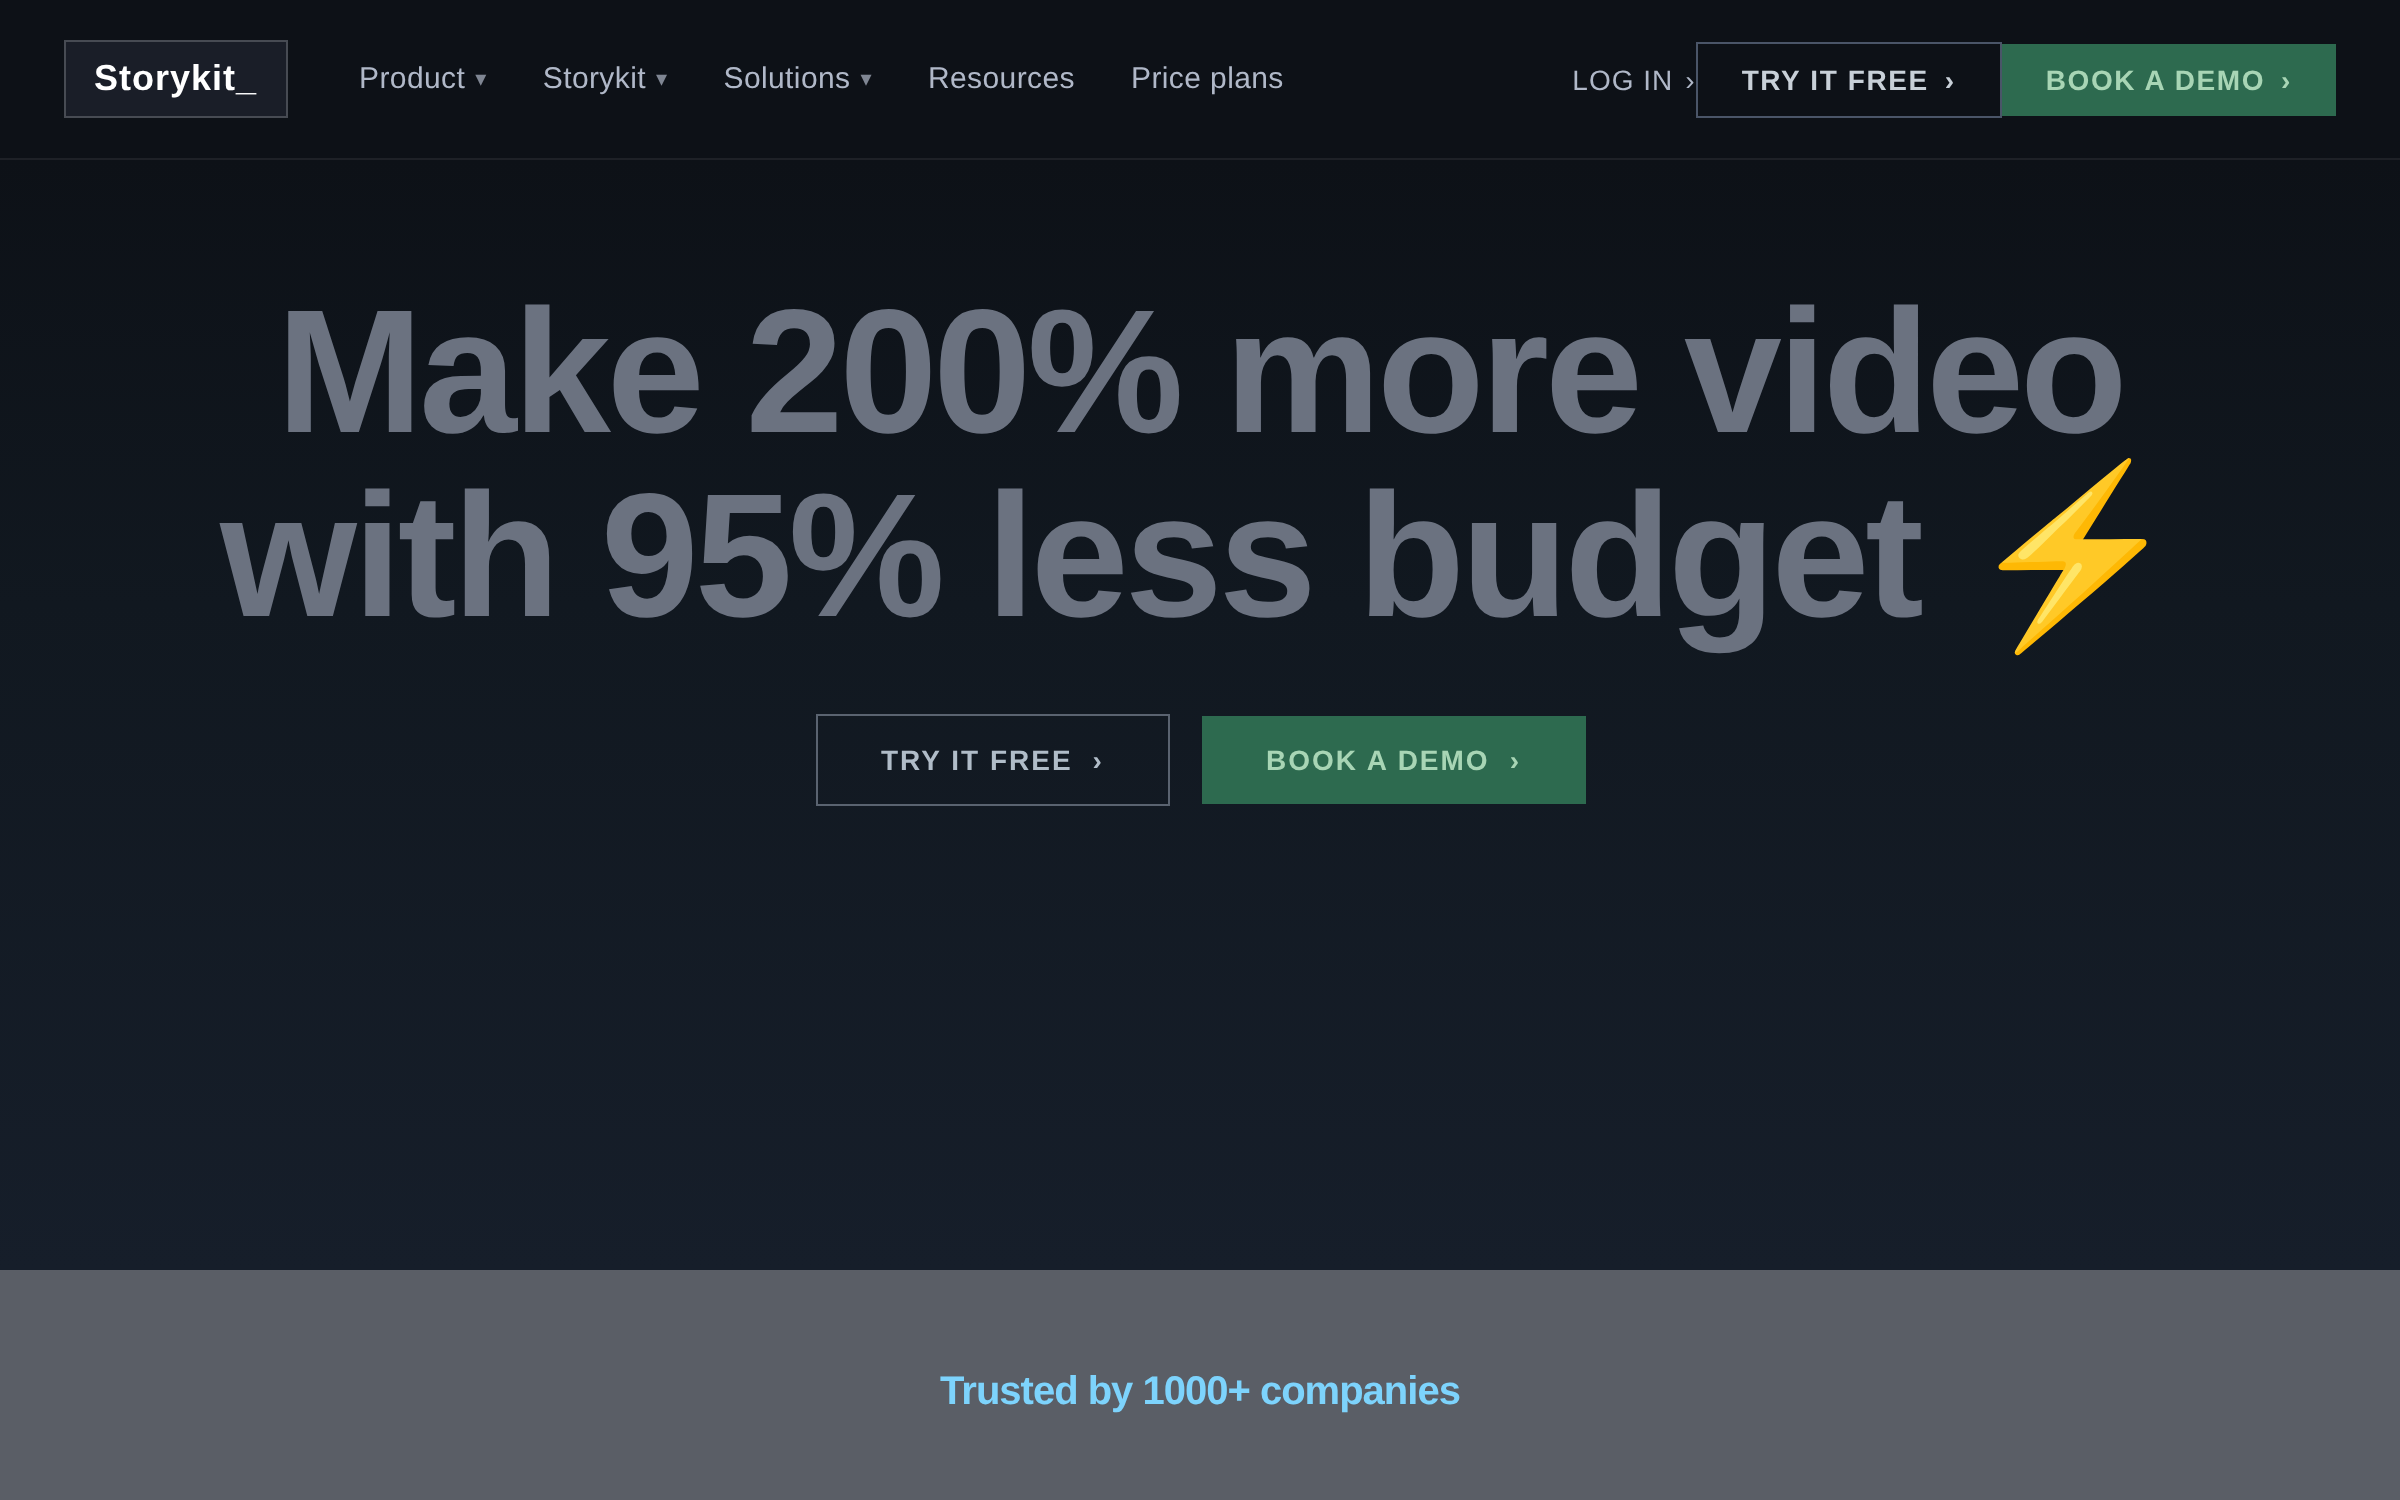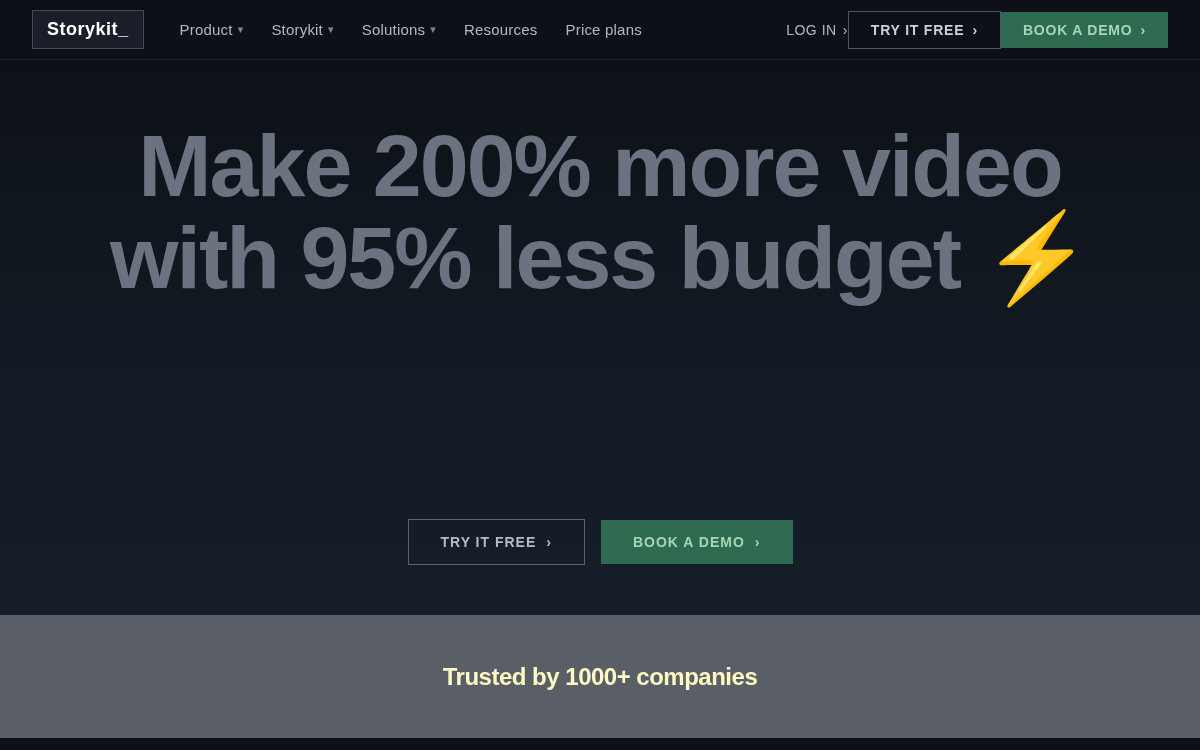--- a/index.html
+++ b/index.html
@@ -15,21 +15,21 @@
       font-family: -apple-system, BlinkMacSystemFont, 'Segoe UI', sans-serif;
       background: #0d1117;
     }
 
     
     .navbar {
       display: flex;
       align-items: center;
       justify-content: space-between;
       padding: 0 32px;
-      height: 60px;
+      height: 80px;
       background: #0d1117;
       border-bottom: 1px solid rgba(255,255,255,0.07);
       position: relative;
       z-index: 10;
     }
 
     .navbar-left {
       display: flex;
       align-items: center;
       gap: 36px;
@@ -114,21 +114,21 @@
       align-items: center;
       gap: 8px;
     }
 
     
     .hero {
       background: linear-gradient(180deg, #0d1117 0%, #111820 40%, #161e2a 100%);
       display: flex;
       flex-direction: column;
       align-items: center;
-      justify-content: space-between;
+      justify-content: flex-start;
       text-align: center;
       padding: 60px 80px 50px;
       height: 555px;
     }
 
     .hero-title {
       font-size: 88px;
       font-weight: 700;
       color: #6b7280;
       line-height: 1.05;
@@ -192,22 +192,22 @@
     
     .trusted-section {
       background: #5a5e66;
       height: 123px;
       display: flex;
       align-items: center;
       justify-content: center;
     }
 
     .trusted-title {
-      color: #fef9c3;
-      font-size: 24px;
+      color: #7dd3fc;
+      font-size: 20px;
       font-weight: 700;
       letter-spacing: -0.5px;
     }
   </style>
 </head>
 <body>
 
 <nav class="navbar">
   <div class="navbar-left">
     <div class="logo">

